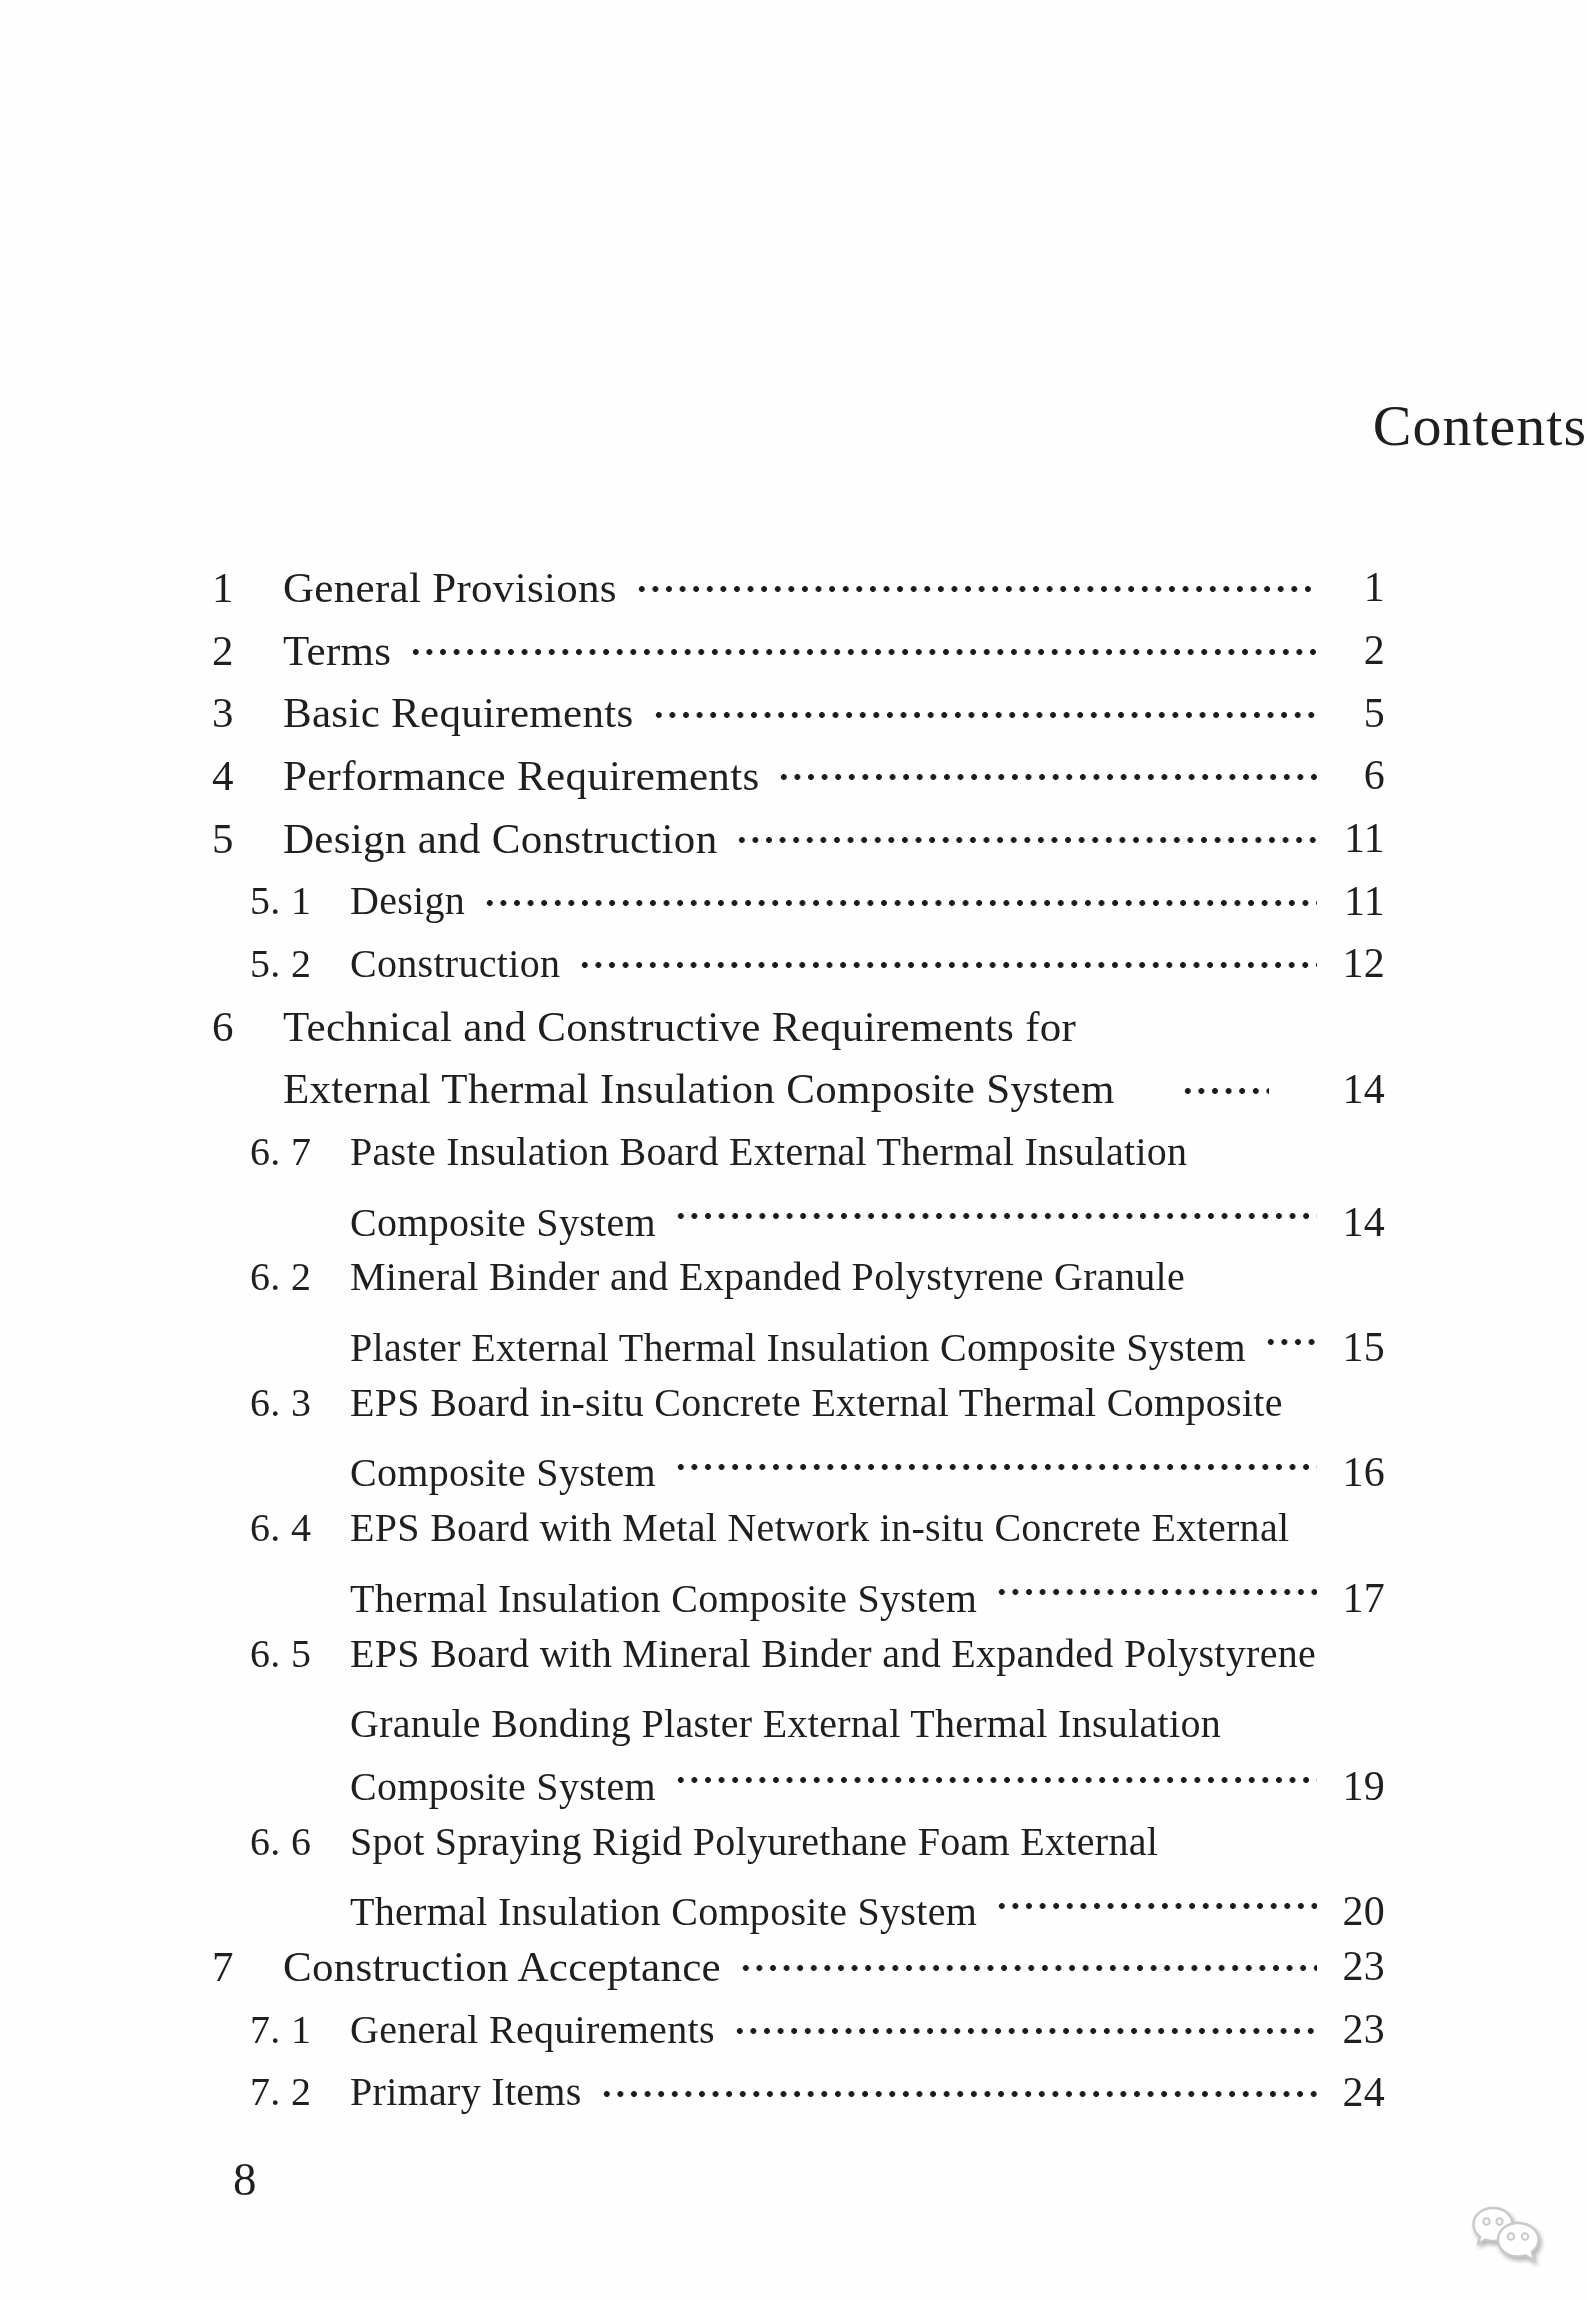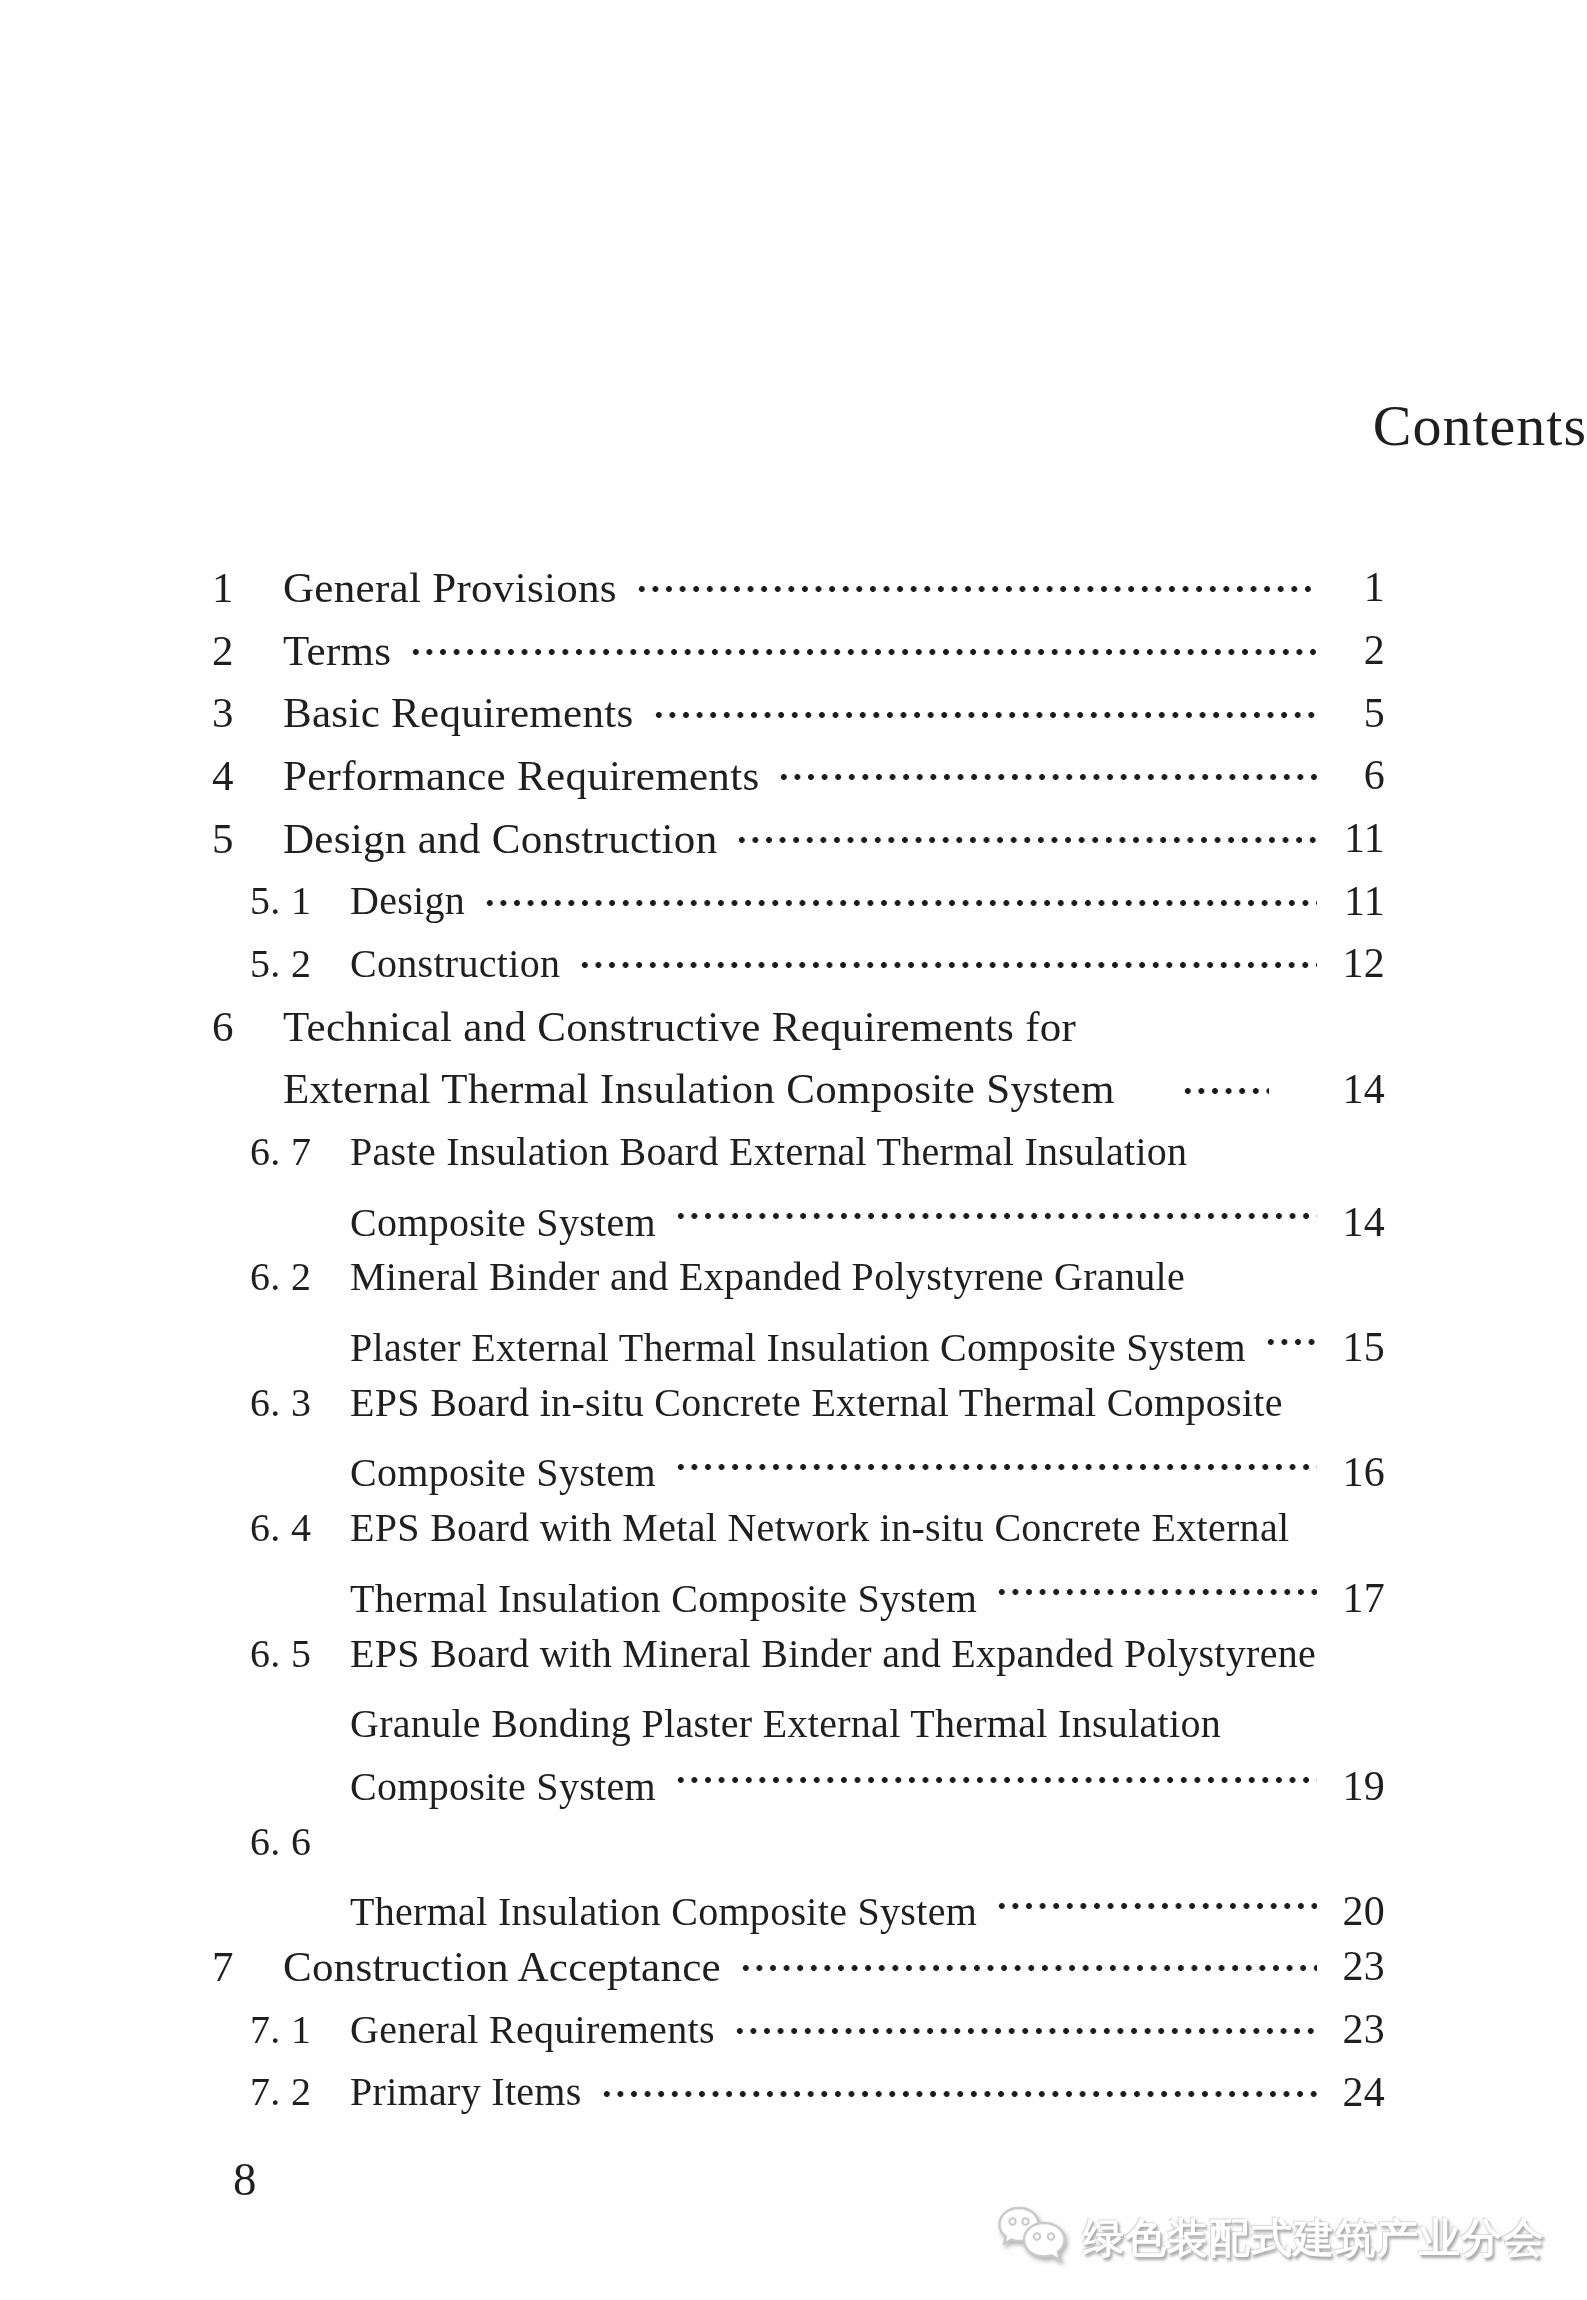--- a/index.html
+++ b/index.html
@@ -154,20 +154,21 @@
     <div class="row cont-sub">
       <span class="label">Granule Bonding Plaster External Thermal Insulation</span>
     </div>
     <div class="row cont-sub">
       <span class="label">Composite System</span>
       <div class="leader"></div>
       <span class="pagecol">19</span>
     </div>
     <div class="row sub">
       <span class="num">6. 6</span>
+      <span class="label">Spot Spraying Rigid Polyurethane Foam External</span>
     </div>
     <div class="row cont-sub">
       <span class="label">Thermal Insulation Composite System</span>
       <div class="leader"></div>
       <span class="pagecol">20</span>
     </div>
     <div class="row l1">
       <span class="num">7</span>
       <span class="label">Construction Acceptance</span>
       <div class="leader"></div>
@@ -195,14 +196,13 @@
       <path d="M22 3 C10.5 3 2.5 10.5 2.5 19.5 C2.5 24.5 5 28.7 9 31.6 L7.2 38.5 L14.5 34.6 C16.8 35.4 19.3 35.9 22 35.9 C33.5 35.9 41.5 28.5 41.5 19.5 C41.5 10.5 33.5 3 22 3 Z"></path>
       <path d="M47 18 C35.5 18 27 25.5 27 34.8 C27 44.1 35.5 51.5 47 51.5 C49.6 51.5 52.1 51.1 54.4 50.3 L63 55 L60.8 46.9 C64.9 43.9 67.5 39.6 67.5 34.8 C67.5 25.5 58.5 18 47 18 Z"></path>
     </g>
     <g fill="none" stroke="#c9c9c9" stroke-width="2">
       <circle cx="15.5" cy="16.5" r="3.2"></circle>
       <circle cx="28.5" cy="16.5" r="3.2"></circle>
       <circle cx="40" cy="31.5" r="3.2"></circle>
       <circle cx="54" cy="31.5" r="3.2"></circle>
     </g>
   </svg>
-  <span class="wm-text">绿色装配式建筑产业分会</span>
 </div>
 
 </body></html>

